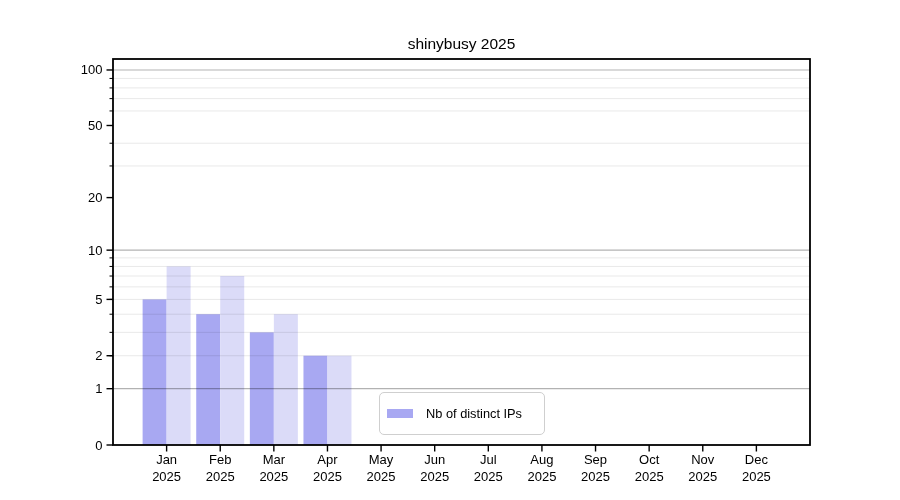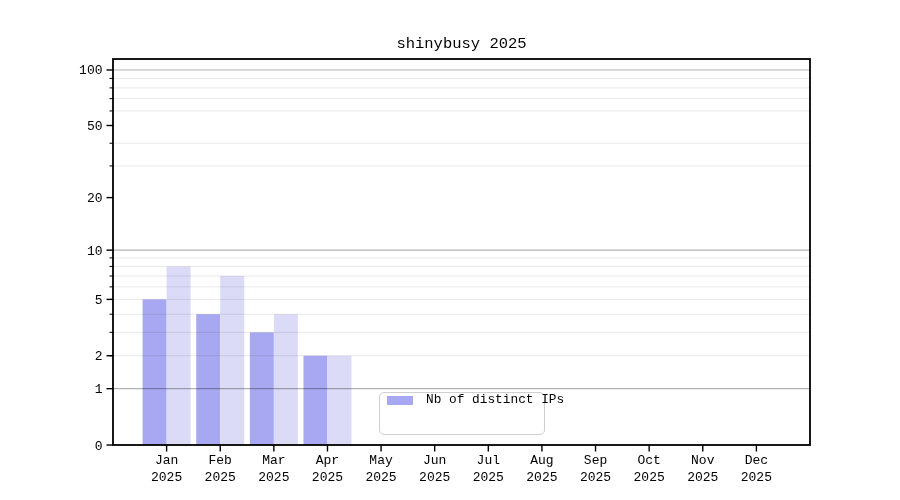--- a/index.html
+++ b/index.html
@@ -1,21 +1,21 @@
 <!DOCTYPE html>
 <html><head>
 <meta charset="utf-8">
 <style>
   html, body { margin: 0; padding: 0; background: #ffffff; }
   .figure {
     position: relative;
     width: 900px;
     height: 500px;
     background: #ffffff;
-    font-family: Liberation Mono, monospace;
+    font-family: Liberation Sans, sans-serif;
     color: #000000;
     overflow: hidden;
   }
   .chart-title {
     position: absolute;
     left: 113px;
     width: 697px;
     top: 35px;
     text-align: center;
     font-size: 15.5px;
@@ -29,21 +29,21 @@
     left: 379px;
     top: 392px;
     width: 166px;
     height: 43px;
     box-sizing: border-box;
     background: rgba(255,255,255,0.92);
     border: 1px solid #cfcfcf;
     border-radius: 5px;
     display: flex;
     flex-direction: column;
-    justify-content: flex-start;
+    justify-content: center;
     gap: 4px;
     padding-left: 7px;
   }
   .legend-row { display: flex; align-items: center; gap: 13px; }
   .legend-swatch { width: 26px; height: 9px; flex: 0 0 auto; }
   .legend-label { font-size: 12.8px; line-height: 14px; white-space: nowrap; }
 </style>
 </head>
 <body>
 

